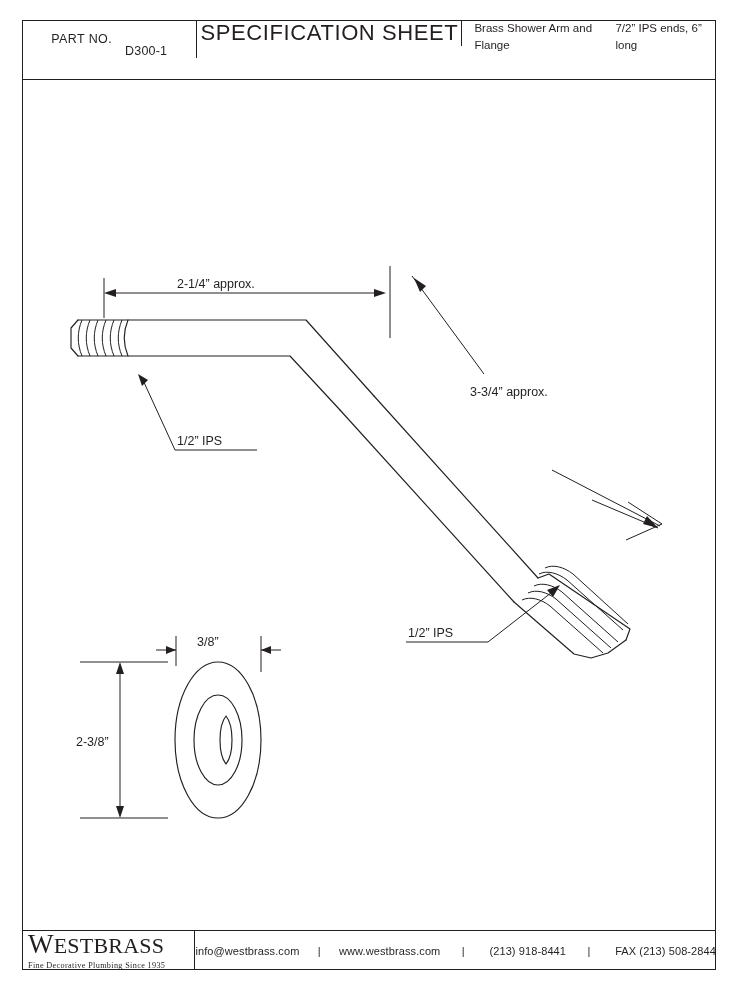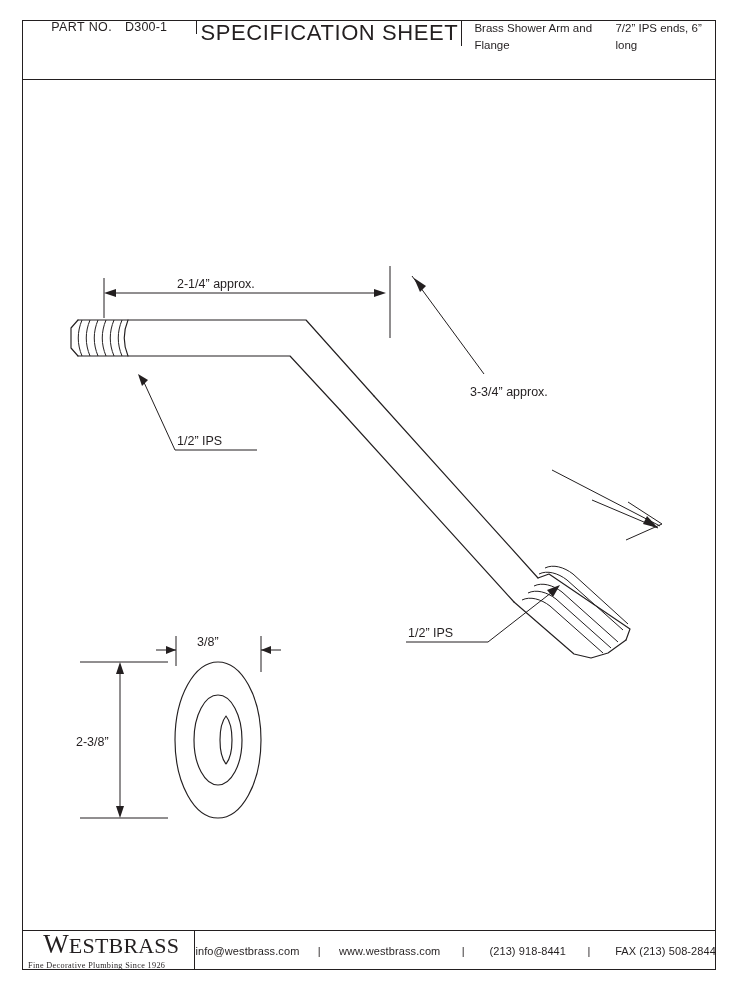--- a/index.html
+++ b/index.html
@@ -49,21 +49,21 @@
     align-items: center;
     justify-content: center;
   }
   .tb-part {
     width: 194px;
     border-right: 1px solid #231f20;
     font-size: 12.5px;
     letter-spacing: .2px;
   }
   .tb-part .lbl { letter-spacing: .4px; }
-  .tb-part .val { margin-left: 13px; }
+  .tb-part .val { margin-left: 13px; margin-top: 24px; }
   .tb-title {
     width: 293px;
     border-right: 1px solid #231f20;
     font-size: 22px;
     letter-spacing: .6px;
   }
   .tb-desc {
     flex: 1 1 auto;
     flex-direction: row;
     align-items: flex-start;
@@ -92,21 +92,20 @@
     display: flex;
     flex-direction: column;
     justify-content: center;
     padding-left: 6px;
   }
   .brand-name {
     font-family: "Liberation Serif", serif;
     font-size: 22px;
     letter-spacing: .2px;
     line-height: 1;
-    text-align: center;
   }
   .brand-name .w { font-size: 27px; }
   .brand-tag {
     font-family: "Liberation Serif", serif;
     font-size: 8.2px;
     letter-spacing: .35px;
     margin-top: 3px;
   }
   .contact {
     flex: 1 1 auto;
@@ -254,21 +253,21 @@
         <text class="dimtext" x="54" y="666">2-3/8”</text>
       </g>
     </g>
   </svg>
 
   <div class="footer">
     <div class="brand">
       <div class="brand-name">
         <span class="w">W</span><span>ESTBRASS</span>
       </div>
-      <div class="brand-tag">Fine Decorative Plumbing Since 1926</div>
+      <div class="brand-tag">Fine Decorative Plumbing Since 1935</div>
     </div>
     <div class="contact">
       <span>info@westbrass.com</span>
       <span>&nbsp; | &nbsp;</span>
       <span>www.westbrass.com</span>
       <span>&nbsp; &nbsp;| &nbsp; &nbsp;</span>
       <span>(213) 918-8441</span>
       <span>&nbsp; &nbsp;| &nbsp; &nbsp;</span>
       <span>FAX (213) 508-2844</span>
     </div>

